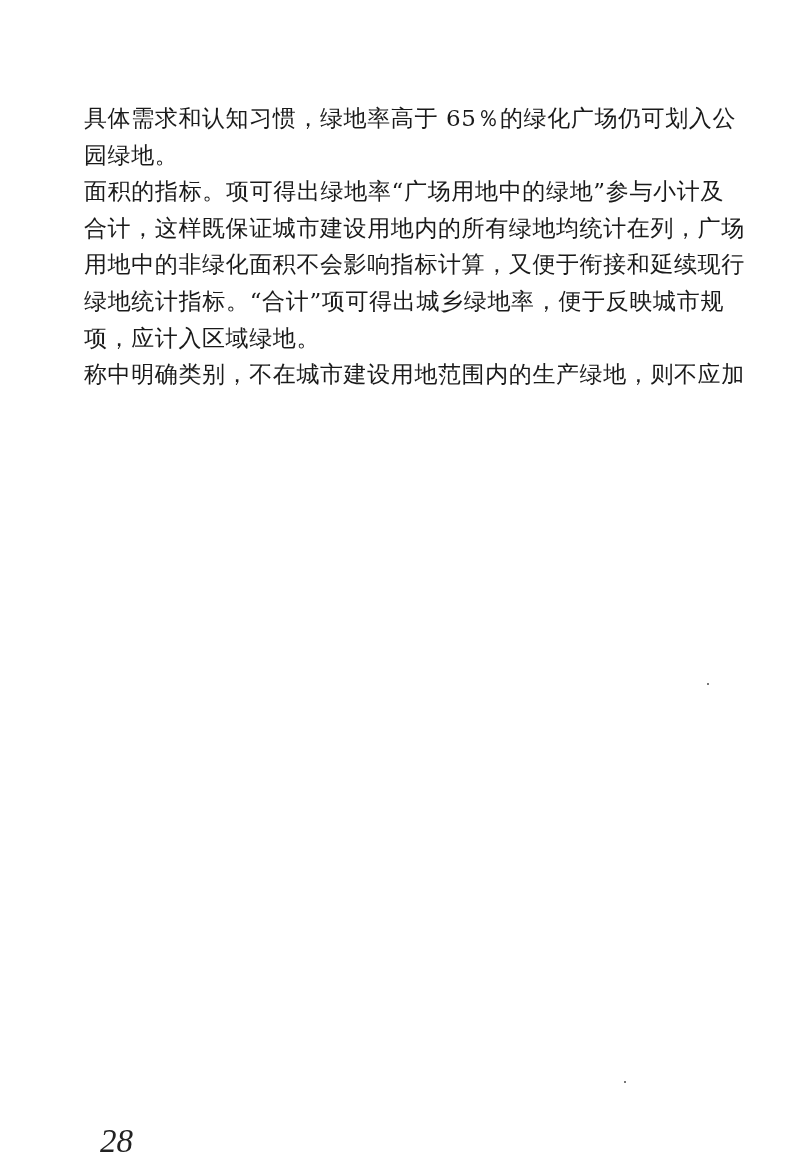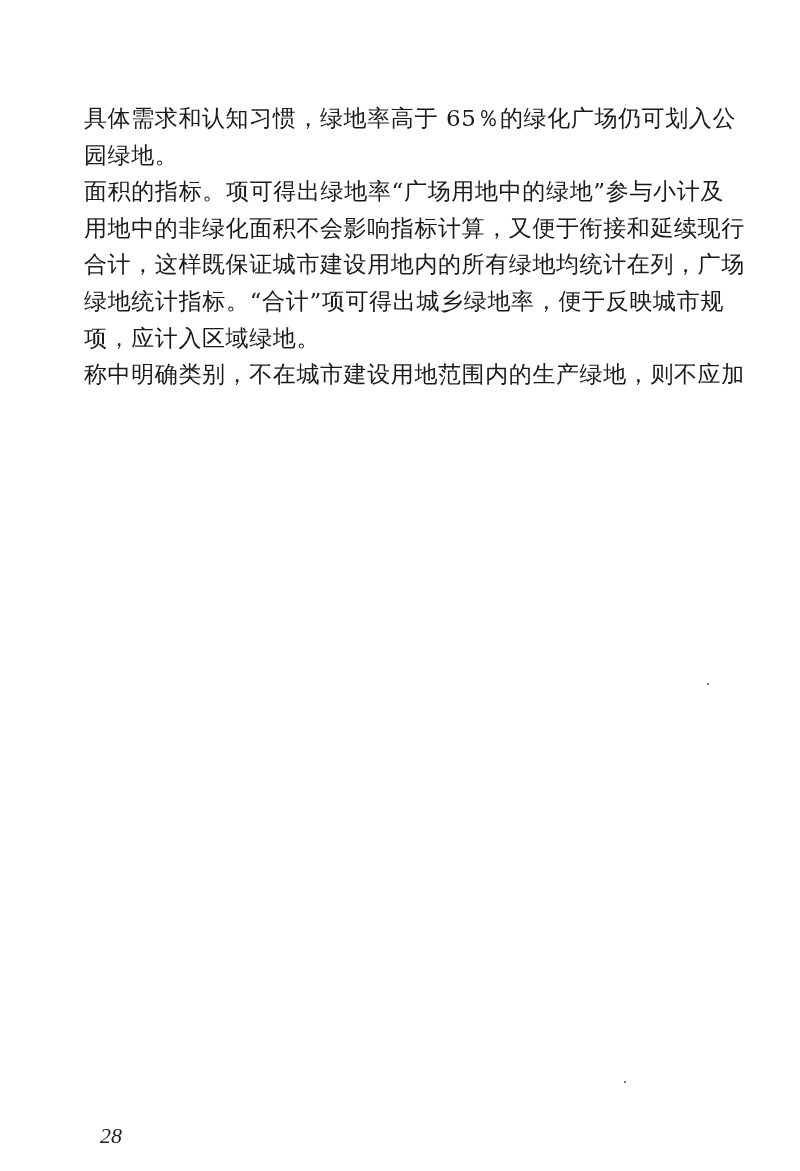--- a/index.html
+++ b/index.html
@@ -43,42 +43,42 @@
       font-weight: bold;
       letter-spacing: 1px;
       margin-right: 14px;
     }
     .page-number {
       position: absolute;
       left: 100px;
       top: 1123px;
       font-family: "Liberation Serif", "DejaVu Serif", serif;
       font-style: italic;
-      font-size: 22px;
+      font-size: 33px;
       color: #222;
     }
     .speck {
       position: absolute;
       width: 2px;
       height: 2px;
       background: #777;
     }
   </style>
 </head>
 <body>
 
 <div class="page">
   <p class="para">
     <span class="line">具体需求和认知习惯，绿地率高于 65％的绿化广场仍可划入公</span>
     <span class="line last">园绿地。</span>
   </p>
   <p class="para">
     <span class="line">面积的指标。项可得出绿地率“广场用地中的绿地”参与小计及</span>
+    <span class="line">合计，这样既保证城市建设用地内的所有绿地均统计在列，广场</span>
     <span class="line">用地中的非绿化面积不会影响指标计算，又便于衔接和延续现行</span>
-    <span class="line">合计，这样既保证城市建设用地内的所有绿地均统计在列，广场</span>
     <span class="line">绿地统计指标。“合计”项可得出城乡绿地率，便于反映城市规</span>
     <span class="line last">项，应计入区域绿地。</span>
     <span class="line">称中明确类别，不在城市建设用地范围内的生产绿地，则不应加</span>
   </p>
 </div>
 
 <div class="speck" style="left:707px;top:683px;"></div>
 <div class="speck" style="left:624px;top:1081px;"></div>
 
 <div class="page-number">28</div>

